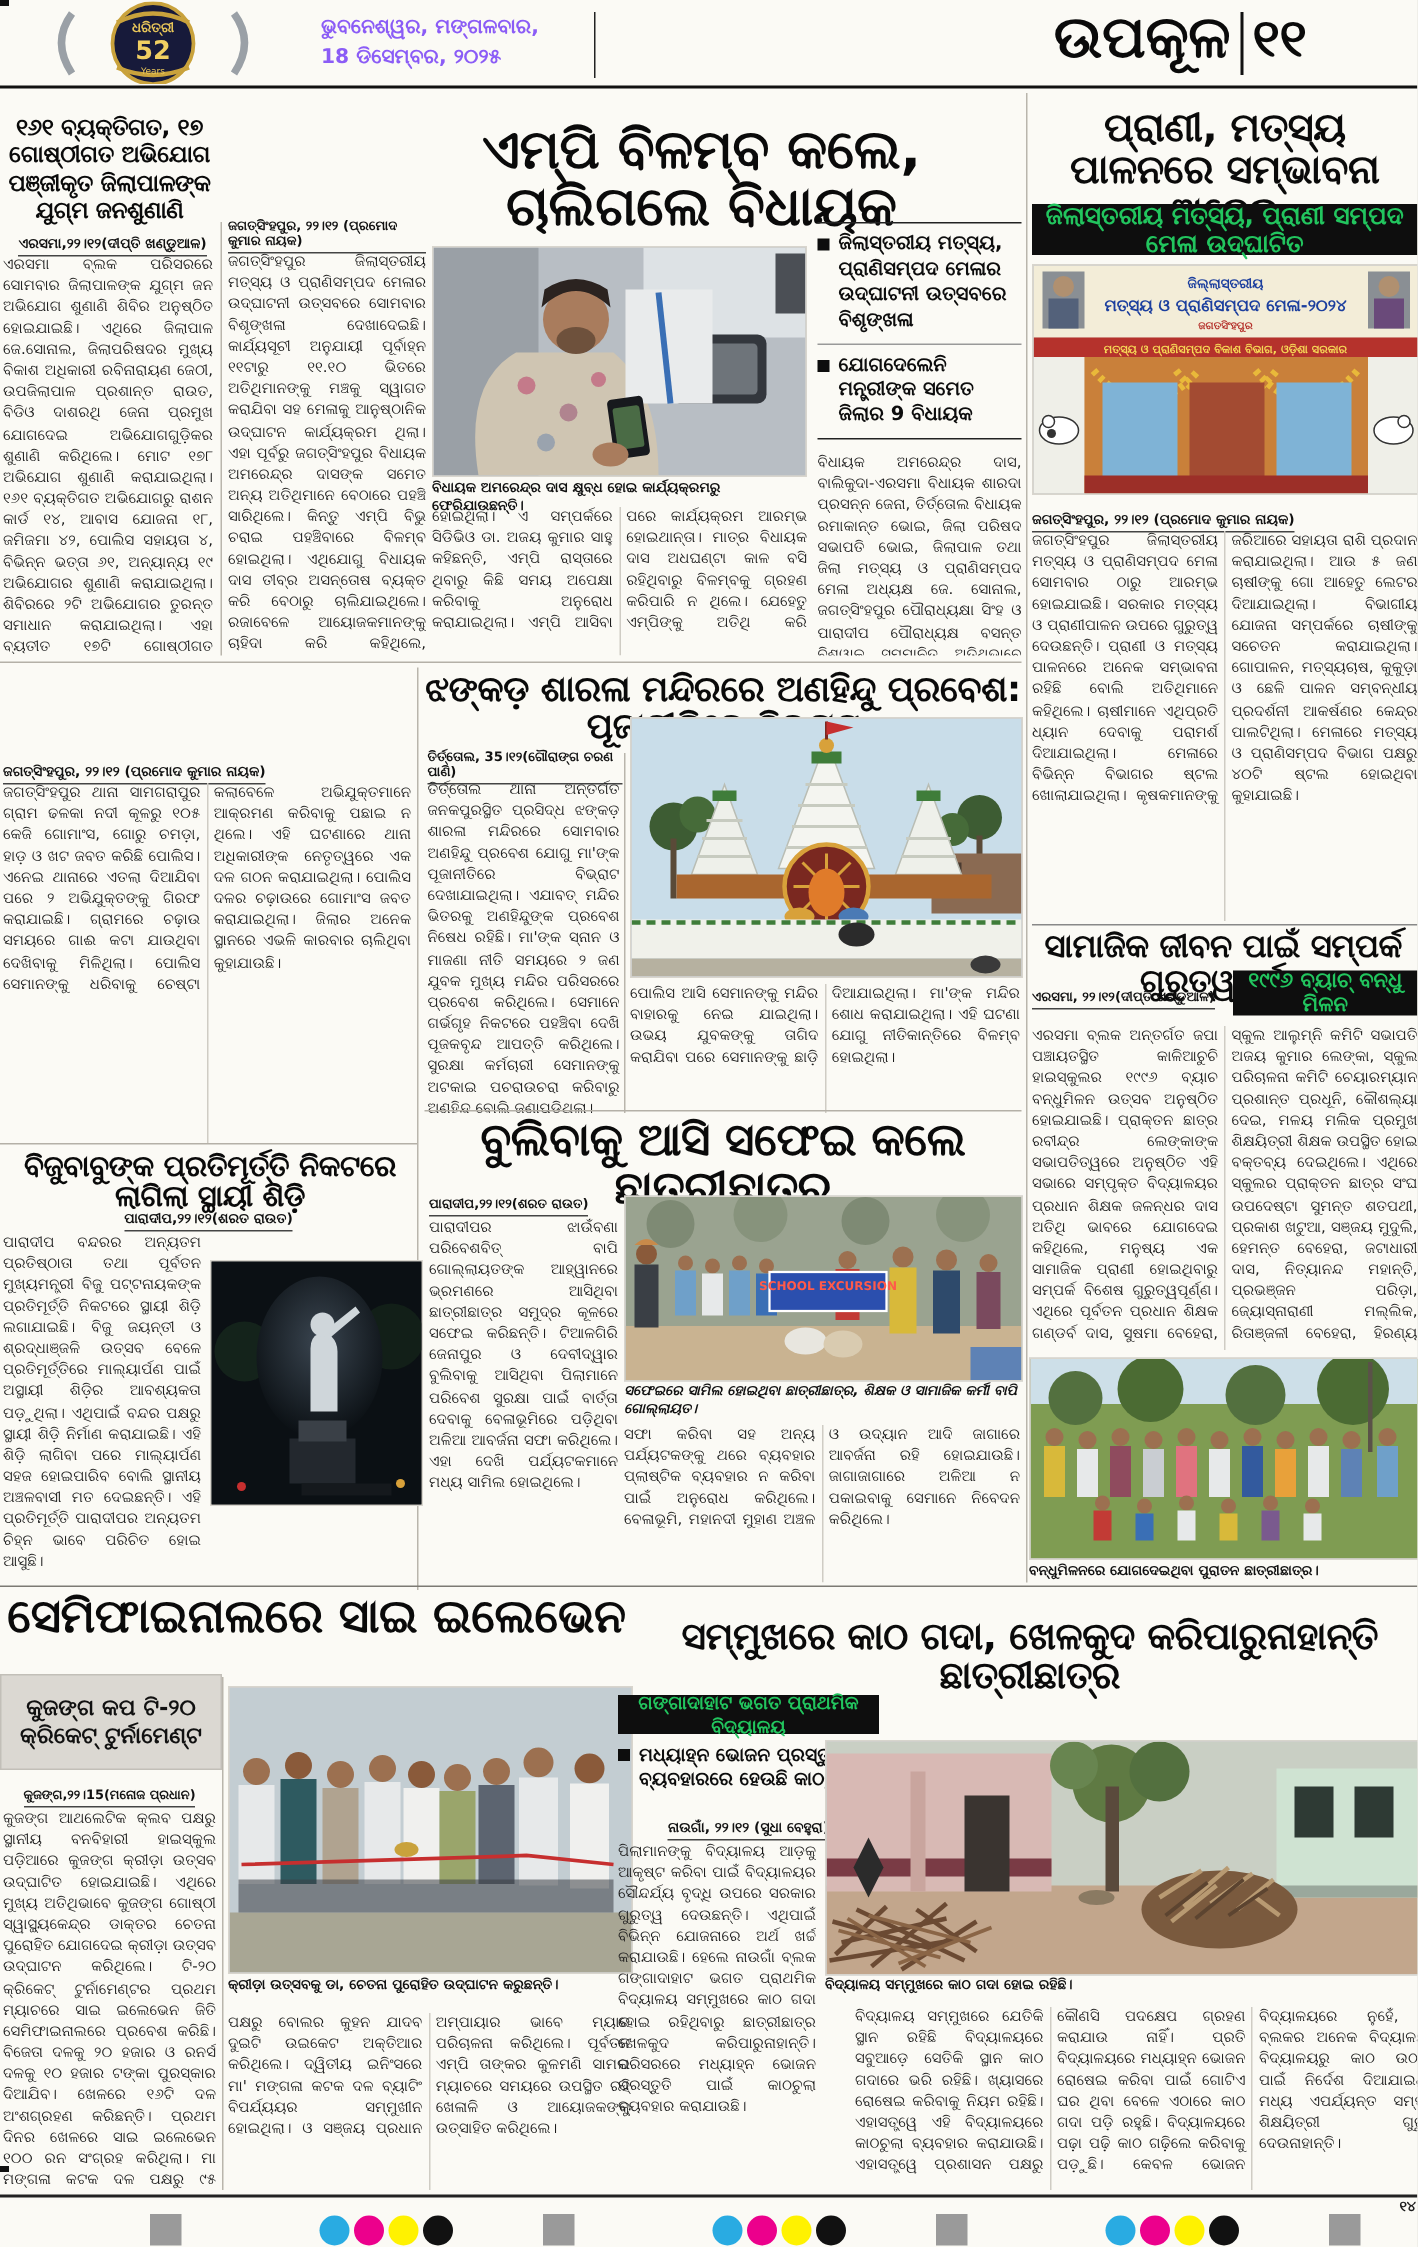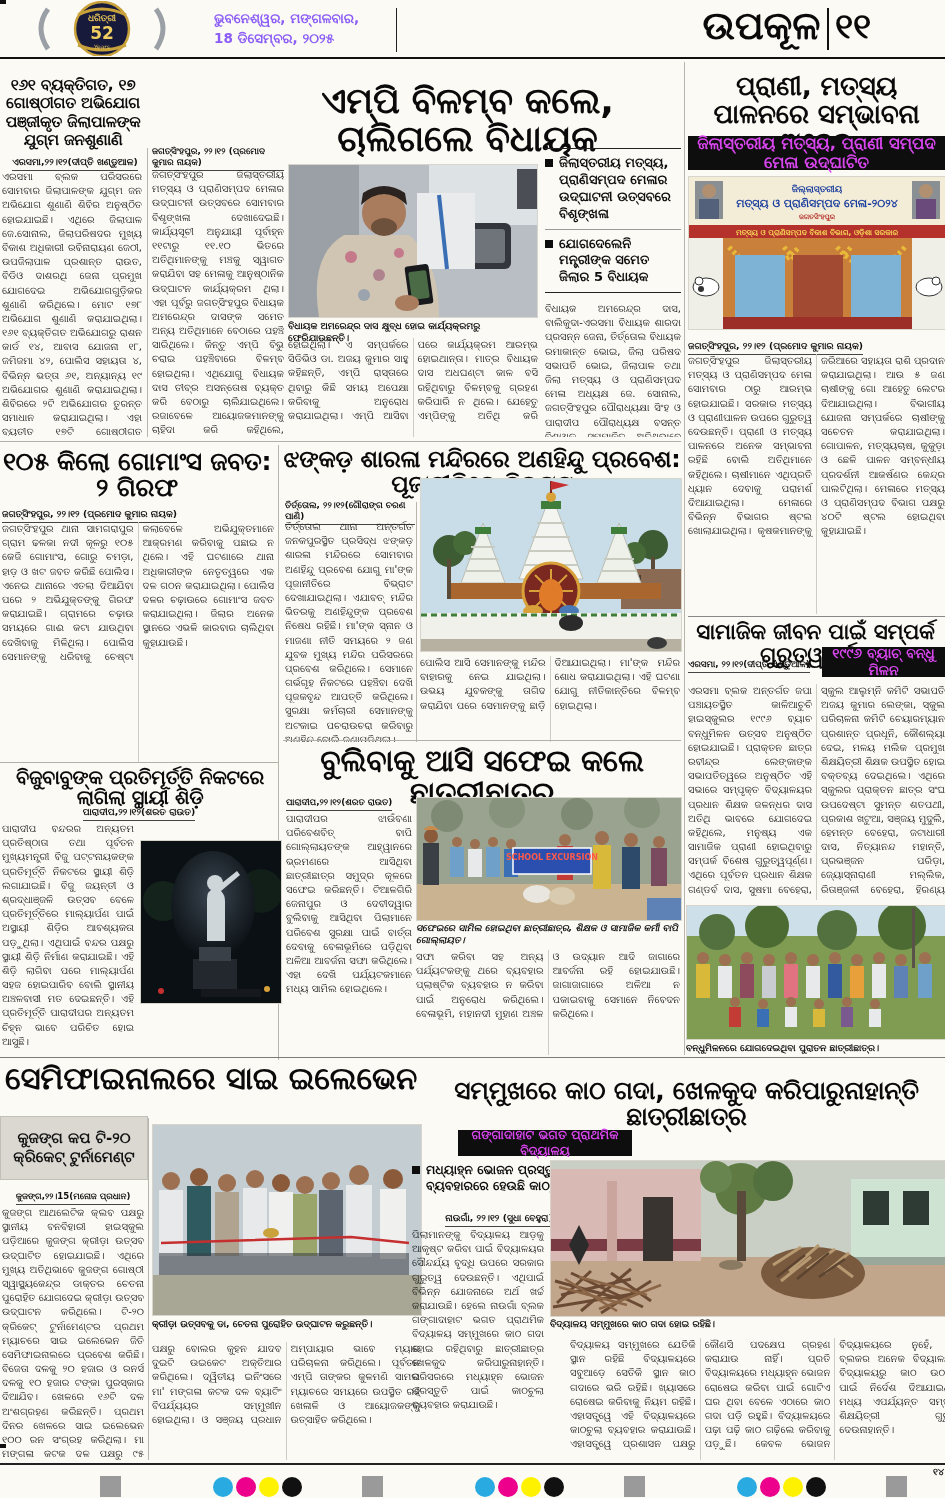--- a/index.html
+++ b/index.html
@@ -8,21 +8,21 @@
   .abs{position:absolute;}
   .hl{font-weight:bold;color:#0a0a0a;line-height:1.05;letter-spacing:-.3px;}
   .body{font-size:10px;line-height:1.42;text-align:justify;color:#1c1c1c;overflow:hidden;}
   .cols2{column-count:2;column-gap:9px;column-rule:1px solid #cfccc4;}
   .cols3{column-count:3;column-gap:9px;column-rule:1px solid #cfccc4;margin-left:20px;}
   .dl{font-weight:bold;font-size:9.3px;color:#111;border-bottom:1.2px solid #444;
       padding-bottom:2px;display:inline-block;}
   .cap{font-weight:bold;font-size:9.3px;color:#101010;line-height:1.25;}
   .vr{position:absolute;width:1px;background:#b9b5ac;}
   .hr{position:absolute;height:1px;background:#b4b0a7;}
-  .band{background:#0e0e0e;color:#d946ef;font-weight:bold;text-align:center;
+  .band{background:#0e0e0e;color:#22c55e;font-weight:bold;text-align:center;
         display:flex;align-items:center;justify-content:center;}
   .graybox{background:#dbd8d2;border:1px solid #c2bfb8;font-weight:bold;text-align:center;
         display:flex;align-items:center;justify-content:center;line-height:1.25;color:#111;}
   .bullet{display:flex;gap:6px;font-weight:bold;font-size:13px;line-height:1.3;color:#0d0d0d;}
   .bullet .sq{width:8px;height:8px;background:#0d0d0d;margin-top:4px;flex:0 0 auto;}
   .photo{position:absolute;overflow:hidden;background:#ccc;border:1px solid #d8d5cd;}
   .photo svg{display:block;width:100%;height:100%;}
   .hdrdate{font-weight:bold;font-size:13.5px;line-height:1.45;color:#8b5cf6;}
 </style>
 </head>
@@ -96,21 +96,21 @@
   <div class="abs body cols2" style="left:288px;top:338px;width:250px;height:99px;">ହୋଇଥିଲା। ଏ ସମ୍ପର୍କରେ ସିଡିଭିଓ ଡା. ଅଜୟ କୁମାର ସାହୁ କହିଛନ୍ତି, ଏମ୍ପି ରାସ୍ତାରେ ଥିବାରୁ କିଛି ସମୟ ଅପେକ୍ଷା କରିବାକୁ ଅନୁରୋଧ କରାଯାଇଥିଲା। ଏମ୍ପି ଆସିବା ପରେ କାର୍ଯ୍ୟକ୍ରମ ଆରମ୍ଭ ହୋଇଥାନ୍ତା। ମାତ୍ର ବିଧାୟକ ଦାସ ଅଧଘଣ୍ଟା କାଳ ବସି ରହିଥିବାରୁ ବିଳମ୍ବକୁ ଗ୍ରହଣ କରିପାରି ନ ଥିଲେ। ଯେହେତୁ ଏମ୍ପିଙ୍କୁ ଅତିଥି କରି ଡାକିଛନ୍ତି ଅପେକ୍ଷା କରିବାକୁ ପଡ଼ିଥିଲା। ଏପରି କରି ନ ଥିଲେ ତାଙ୍କୁ ଅସମ୍ମାନ ହୋଇଥାନ୍ତା ବୋଲି ଡ. ସାହୁ କହିଛନ୍ତି। ସୂଚନାଯୋଗ୍ୟ, ନିମନ୍ତ୍ରଣ କାର୍ଡରେ ମନ୍ତ୍ରୀ ସମ୍ପଦ ଚନ୍ଦ୍ର ସ୍ୱାଇଁ ମୁଖ୍ୟଅତିଥି, ଏମ୍ପି ଚରାଇ ମୁଖ୍ୟବକ୍ତା,</div>
 
   <div class="abs" style="left:545px;top:148px;width:136px;border-top:1.5px solid #222;border-bottom:1.5px solid #222;padding:6px 0;">
     <div class="bullet">
         <span class="sq"></span>
         <span>ଜିଲାସ୍ତରୀୟ ମତ୍ସ୍ୟ, ପ୍ରାଣିସମ୍ପଦ ମେଳାର ଉଦ୍‌ଘାଟନୀ ଉତ୍ସବରେ ବିଶୃଙ୍ଖଳା</span>
       </div>
     <div style="height:6px;border-bottom:1px solid #999;margin-bottom:6px;"></div>
     <div class="bullet">
         <span class="sq"></span>
-        <span>ଯୋଗଦେଲେନି ମନ୍ତ୍ରୀଙ୍କ ସମେତ ଜିଲାର 5 ବିଧାୟକ</span>
+        <span>ଯୋଗଦେଲେନି ମନ୍ତ୍ରୀଙ୍କ ସମେତ ଜିଲାର 9 ବିଧାୟକ</span>
       </div>
   </div>
   <div class="abs body" style="left:545px;top:302px;width:136px;height:135px;">ବିଧାୟକ ଅମରେନ୍ଦ୍ର ଦାସ, ବାଲିକୁଦା-ଏରସମା ବିଧାୟକ ଶାରଦା ପ୍ରସନ୍ନ ଜେନା, ତିର୍ତ୍ତୋଲ ବିଧାୟକ ରମାକାନ୍ତ ଭୋଇ, ଜିଲା ପରିଷଦ ସଭାପତି ଭୋଇ, ଜିଲାପାଳ ତଥା ଜିଲା ମତ୍ସ୍ୟ ଓ ପ୍ରାଣିସମ୍ପଦ ମେଳା ଅଧ୍ୟକ୍ଷ ଜେ. ସୋନାଲ, ଜଗତ୍‌ସିଂହପୁର ପୌରାଧ୍ୟକ୍ଷା ସିଂହ ଓ ପାରାଦୀପ ପୌରାଧ୍ୟକ୍ଷ ବସନ୍ତ ବିଶ୍ୱାଳ ସମ୍ମାନିତ ଅତିଥିଭାବେ ଯୋଗଦେବେ ବୋଲି ଉଲ୍ଲେଖ ଥିଲା। କିନ୍ତୁ ମନ୍ତ୍ରୀ ସ୍ୱାଇଁ, ବାଲିକୁଦା-ଏରସମା ବିଧାୟକ, ତିର୍ତ୍ତୋଲ ବିଧାୟକଙ୍କ ସମେତ ଜିଲାପାଳ ଓ ପାରାଦୀପ ପୌରାଧ୍ୟକ୍ଷ ଏଥିରେ ଯୋଗଦେଇ ନ ଥିଲେ।</div>
 
   <div class="vr" style="left:684px;top:62px;height:993px;"></div>
 
   <div class="abs hl" style="left:688px;top:72px;width:257px;font-size:26.5px;text-align:center;">ପ୍ରାଣୀ, ମତ୍ସ୍ୟ ପାଳନରେ ସମ୍ଭାବନା ଅନେକ</div>
   <div class="abs band" style="left:688px;top:136px;width:257px;height:34px;font-size:16.5px;">ଜିଲାସ୍ତରୀୟ ମତ୍ସ୍ୟ, ପ୍ରାଣୀ ସମ୍ପଦ ମେଳା ଉଦ୍‌ଘାଟିତ</div>
 
   <div class="photo" style="left:688px;top:176px;width:257px;height:152px;">
@@ -142,27 +142,26 @@
       <rect x="46" y="78" width="50" height="66" fill="#7fb3d6"></rect>
         <rect x="104" y="78" width="50" height="66" fill="#a34b32"></rect>
         <rect x="162" y="78" width="50" height="66" fill="#7fb3d6"></rect>
       <rect x="34" y="140" width="189" height="12" fill="#9c2f28"></rect>
     </svg>
   </div>
   <div class="abs" style="left:688px;top:334px;width:257px;"><span class="dl">ଜଗତ୍‌ସିଂହପୁର, ୨୨।୧୨ (ପ୍ରମୋଦ କୁମାର ନାୟକ)</span></div>
   <div class="abs body cols2" style="left:688px;top:354px;width:257px;height:260px;">ଜଗତ୍‌ସିଂହପୁର ଜିଲାସ୍ତରୀୟ ମତ୍ସ୍ୟ ଓ ପ୍ରାଣିସମ୍ପଦ ମେଳା ସୋମବାର ଠାରୁ ଆରମ୍ଭ ହୋଇଯାଇଛି। ସରକାର ମତ୍ସ୍ୟ ଓ ପ୍ରାଣୀପାଳନ ଉପରେ ଗୁରୁତ୍ୱ ଦେଉଛନ୍ତି। ପ୍ରାଣୀ ଓ ମତ୍ସ୍ୟ ପାଳନରେ ଅନେକ ସମ୍ଭାବନା ରହିଛି ବୋଲି ଅତିଥିମାନେ କହିଥିଲେ। ଚାଷୀମାନେ ଏଥିପ୍ରତି ଧ୍ୟାନ ଦେବାକୁ ପରାମର୍ଶ ଦିଆଯାଇଥିଲା। ମେଳାରେ ବିଭିନ୍ନ ବିଭାଗର ଷ୍ଟଲ ଖୋଲାଯାଇଥିଲା। କୃଷକମାନଙ୍କୁ ଜରିଆରେ ସହାୟତା ରାଶି ପ୍ରଦାନ କରାଯାଇଥିଲା। ଆଉ ୫ ଜଣ ଚାଷୀଙ୍କୁ ଗୋ ଆହେତୁ ଲେଟର ଦିଆଯାଇଥିଲା। ବିଭାଗୀୟ ଯୋଜନା ସମ୍ପର୍କରେ ଚାଷୀଙ୍କୁ ସଚେତନ କରାଯାଇଥିଲା। ଗୋପାଳନ, ମତ୍ସ୍ୟଚାଷ, କୁକୁଡ଼ା ଓ ଛେଳି ପାଳନ ସମ୍ବନ୍ଧୀୟ ପ୍ରଦର୍ଶନୀ ଆକର୍ଷଣର କେନ୍ଦ୍ର ପାଲଟିଥିଲା। ମେଳାରେ ମତ୍ସ୍ୟ ଓ ପ୍ରାଣିସମ୍ପଦ ବିଭାଗ ପକ୍ଷରୁ ୪୦ଟି ଷ୍ଟଲ ହୋଇଥିବା କୁହାଯାଇଛି।</div>
 
   <div class="hr" style="left:0;top:441px;width:681px;"></div>
-  <div class="abs hl" style="left:0px;top:449px;width:274px;font-size:25px;text-align:center;">୧୦୫ କିଲୋ ଗୋମାଂସ ଜବତ: ୨ ଗିରଫ</div>
   <div class="abs" style="left:2px;top:502px;width:270px;"><span class="dl">ଜଗତ୍‌ସିଂହପୁର, ୨୨।୧୨ (ପ୍ରମୋଦ କୁମାର ନାୟକ)</span></div>
   <div class="abs body cols2" style="left:2px;top:522px;width:272px;height:240px;">ଜଗତ୍‌ସିଂହପୁର ଥାନା ସାମଗରାପୁର ଗ୍ରାମ ଢଳକା ନଦୀ କୂଳରୁ ୧୦୫ କେଜି ଗୋମାଂସ, ଗୋରୁ ଚମଡ଼ା, ହାଡ଼ ଓ ଖଟ ଜବତ କରିଛି ପୋଲିସ। ଏନେଇ ଥାନାରେ ଏତଲା ଦିଆଯିବା ପରେ ୨ ଅଭିଯୁକ୍ତଙ୍କୁ ଗିରଫ କରାଯାଇଛି। ଗ୍ରାମରେ ଚଢ଼ାଉ ସମୟରେ ଗାଈ କଟା ଯାଉଥିବା ଦେଖିବାକୁ ମିଳିଥିଲା। ପୋଲିସ ସେମାନଙ୍କୁ ଧରିବାକୁ ଚେଷ୍ଟା କଲାବେଳେ ଅଭିଯୁକ୍ତମାନେ ଆକ୍ରମଣ କରିବାକୁ ପଛାଇ ନ ଥିଲେ। ଏହି ଘଟଣାରେ ଥାନା ଅଧିକାରୀଙ୍କ ନେତୃତ୍ୱରେ ଏକ ଦଳ ଗଠନ କରାଯାଇଥିଲା। ପୋଲିସ ଦଳର ଚଢ଼ାଉରେ ଗୋମାଂସ ଜବତ କରାଯାଇଥିଲା। ଜିଲାର ଅନେକ ସ୍ଥାନରେ ଏଭଳି କାରବାର ଚାଲିଥିବା କୁହାଯାଉଛି।</div>
   <div class="vr" style="left:278px;top:445px;height:615px;"></div>
 
   <div class="abs hl" style="left:283px;top:447px;width:398px;font-size:23.5px;text-align:center;">ଝଙ୍କଡ଼ ଶାରଳା ମନ୍ଦିରରେ ଅଣହିନ୍ଦୁ ପ୍ରବେଶ: ପୂଜାନୀତିରେ ବିଭ୍ରାଟ</div>
-  <div class="abs" style="left:285px;top:500px;width:130px;"><span class="dl" style="font-size:8.8px;">ତିର୍ତ୍ତୋଲ, ୨୨।୧୨(ଗୌରାଙ୍ଗ ଚରଣ ପାଣି)</span></div>
+  <div class="abs" style="left:285px;top:500px;width:130px;"><span class="dl" style="font-size:8.8px;">ତିର୍ତ୍ତୋଲ, 35।୧୨(ଗୌରାଙ୍ଗ ଚରଣ ପାଣି)</span></div>
   <div class="abs body" style="left:285px;top:520px;width:128px;height:222px;">ତିର୍ତ୍ତୋଲ ଥାନା ଅନ୍ତର୍ଗତ ଜନକପୁରସ୍ଥିତ ପ୍ରସିଦ୍ଧ ଝଙ୍କଡ଼ ଶାରଳା ମନ୍ଦିରରେ ସୋମବାର ଅଣହିନ୍ଦୁ ପ୍ରବେଶ ଯୋଗୁ ମା'ଙ୍କ ପୂଜାନୀତିରେ ବିଭ୍ରାଟ ଦେଖାଯାଇଥିଲା। ଏଯାବତ୍ ମନ୍ଦିର ଭିତରକୁ ଅଣହିନ୍ଦୁଙ୍କ ପ୍ରବେଶ ନିଷେଧ ରହିଛି। ମା'ଙ୍କ ସ୍ନାନ ଓ ମାଜଣା ନୀତି ସମୟରେ ୨ ଜଣ ଯୁବକ ମୁଖ୍ୟ ମନ୍ଦିର ପରିସରରେ ପ୍ରବେଶ କରିଥିଲେ। ସେମାନେ ଗର୍ଭଗୃହ ନିକଟରେ ପହଞ୍ଚିବା ଦେଖି ପୂଜକବୃନ୍ଦ ଆପତ୍ତି କରିଥିଲେ। ସୁରକ୍ଷା କର୍ମଚାରୀ ସେମାନଙ୍କୁ ଅଟକାଇ ପଚରାଉଚରା କରିବାରୁ ଅଣହିନ୍ଦୁ ବୋଲି ଜଣାପଡ଼ିଥିଲା।</div>
   <div class="vr" style="left:416px;top:502px;height:240px;"></div>
 
   <div class="photo" style="left:420px;top:478px;width:260px;height:172px;">
     <svg viewBox="0 0 260 172">
       <rect width="260" height="172" fill="#c9dde9"></rect>
       <circle cx="28" cy="72" r="16" fill="#3d5c33"></circle>
         <circle cx="44" cy="64" r="12" fill="#466b39"></circle>
         <rect x="26" y="80" width="4" height="40" fill="#5a4a38"></rect>
       <circle cx="232" cy="66" r="15" fill="#3d5c33"></circle>
@@ -364,21 +363,21 @@
           <rect x="227" y="64" width="26" height="70" fill="#f0f0ee"></rect>
         <rect x="6" y="128" width="250" height="22" fill="#3c4046" opacity=".55"></rect>
       </g>
       <path d="M8 118 L198 112 L256 118" stroke="#c62f2f" stroke-width="2.5" fill="none"></path>
       <ellipse cx="118" cy="108" rx="8" ry="5" fill="#c9a23c"></ellipse>
     </svg>
   </div>
   <div class="abs cap" style="left:152px;top:1318px;width:268px;">କ୍ରୀଡ଼ା ଉତ୍ସବକୁ ଡା, ଚେତନା ପୁରୋହିତ ଉଦ୍‌ଘାଟନ କରୁଛନ୍ତି।</div>
   <div class="abs body cols2" style="left:152px;top:1342px;width:268px;height:118px;">ପକ୍ଷରୁ ବୋଲର କୁହନ ଯାଦବ ଦୁଇଟି ଉଇକେଟ ଅକ୍ତିଆର କରିଥିଲେ। ଦ୍ୱିତୀୟ ଇନିଂସରେ ମା' ମଙ୍ଗଳା କଟକ ଦଳ ବ୍ୟାଟିଂ ବିପର୍ଯ୍ୟୟର ସମ୍ମୁଖୀନ ହୋଇଥିଲା। ଓ ସଞ୍ଜୟ ପ୍ରଧାନ ଅମ୍ପାୟାର ଭାବେ ମ୍ୟାଚ ପରିଚାଳନା କରିଥିଲେ। ପୂର୍ବତନ ଏମ୍ପି ତାଙ୍କର କୁଳମଣି ସାମଲ ମ୍ୟାଚରେ ସମୟରେ ଉପସ୍ଥିତ ରହି ଖେଳାଳି ଓ ଆୟୋଜକଙ୍କୁ ଉତ୍ସାହିତ କରିଥିଲେ।</div>
 
-  <div class="abs band" style="left:412px;top:1130px;width:174px;height:26px;font-size:12.5px;margin-left:46px;">ଗଙ୍ଗାଦାହାଟ ଭଗତ ପ୍ରାଥମିକ ବିଦ୍ୟାଳୟ</div>
+  <div class="abs band" style="left:412px;top:1130px;width:174px;height:26px;font-size:12.5px;">ଗଙ୍ଗାଦାହାଟ ଭଗତ ପ୍ରାଥମିକ ବିଦ୍ୟାଳୟ</div>
   <div class="abs" style="left:412px;top:1162px;width:174px;">
     <div class="bullet" style="font-size:12.5px;">
         <span class="sq"></span>
         <span>ମଧ୍ୟାହ୍ନ ଭୋଜନ ପ୍ରସ୍ତୁତିରେ ବ୍ୟବହାରରେ ହେଉଛି କାଠଚୁଲା</span>
       </div>
   </div>
   <div class="abs" style="left:416px;top:1206px;width:166px;text-align:center;"><span class="dl">ନାଉଗାଁ, ୨୨।୧୨ (ସୁଧା ବେହୁରା)</span></div>
   <div class="abs body" style="left:412px;top:1228px;width:132px;height:232px;">ପିଲାମାନଙ୍କୁ ବିଦ୍ୟାଳୟ ଆଡ଼କୁ ଆକୃଷ୍ଟ କରିବା ପାଇଁ ବିଦ୍ୟାଳୟର ସୌନ୍ଦର୍ଯ୍ୟ ବୃଦ୍ଧି ଉପରେ ସରକାର ଗୁରୁତ୍ୱ ଦେଉଛନ୍ତି। ଏଥିପାଇଁ ବିଭିନ୍ନ ଯୋଜନାରେ ଅର୍ଥ ଖର୍ଚ୍ଚ କରାଯାଉଛି। ହେଲେ ନାଉଗାଁ ବ୍ଲକ ଗଙ୍ଗାଦାହାଟ ଭଗତ ପ୍ରାଥମିକ ବିଦ୍ୟାଳୟ ସମ୍ମୁଖରେ କାଠ ଗଦା ହୋଇ ରହିଥିବାରୁ ଛାତ୍ରୀଛାତ୍ର ଖେଳକୁଦ କରିପାରୁନାହାନ୍ତି। ପରିସରରେ ମଧ୍ୟାହ୍ନ ଭୋଜନ ପ୍ରସ୍ତୁତି ପାଇଁ କାଠଚୁଲା ବ୍ୟବହାର କରାଯାଉଛି।</div>
 
   <div class="photo" style="left:550px;top:1160px;width:395px;height:155px;">

